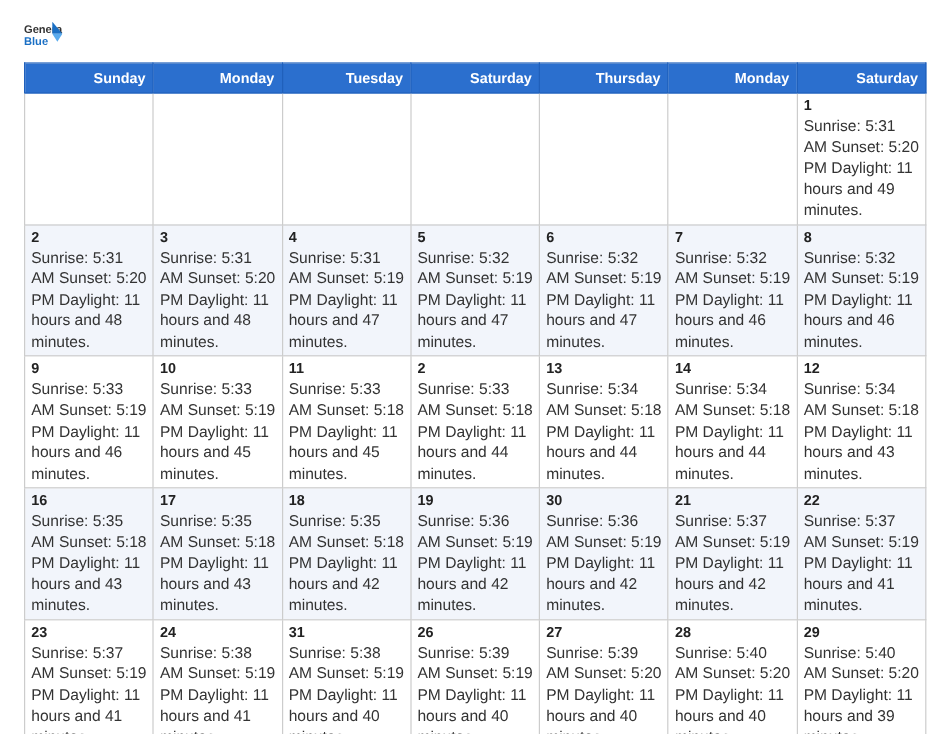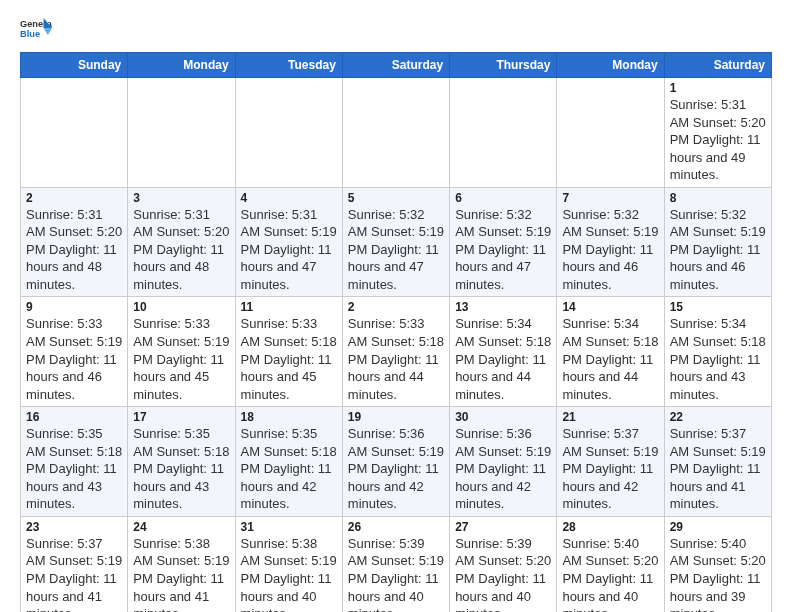--- a/index.html
+++ b/index.html
@@ -212,21 +212,21 @@
 Sunset: 5:18 PM
 Daylight: 11 hours and 44 minutes.</div>
           </td>
           <td>
             <span class="day-num">14</span>
             <div class="cell-info">Sunrise: 5:34 AM
 Sunset: 5:18 PM
 Daylight: 11 hours and 44 minutes.</div>
           </td>
           <td>
-            <span class="day-num">15</span>
+            <span class="day-num">12</span>
             <div class="cell-info">Sunrise: 5:34 AM
 Sunset: 5:18 PM
 Daylight: 11 hours and 43 minutes.</div>
           </td>
         </tr>
         <tr>
           <td>
             <span class="day-num">16</span>
             <div class="cell-info">Sunrise: 5:35 AM
 Sunset: 5:18 PM

